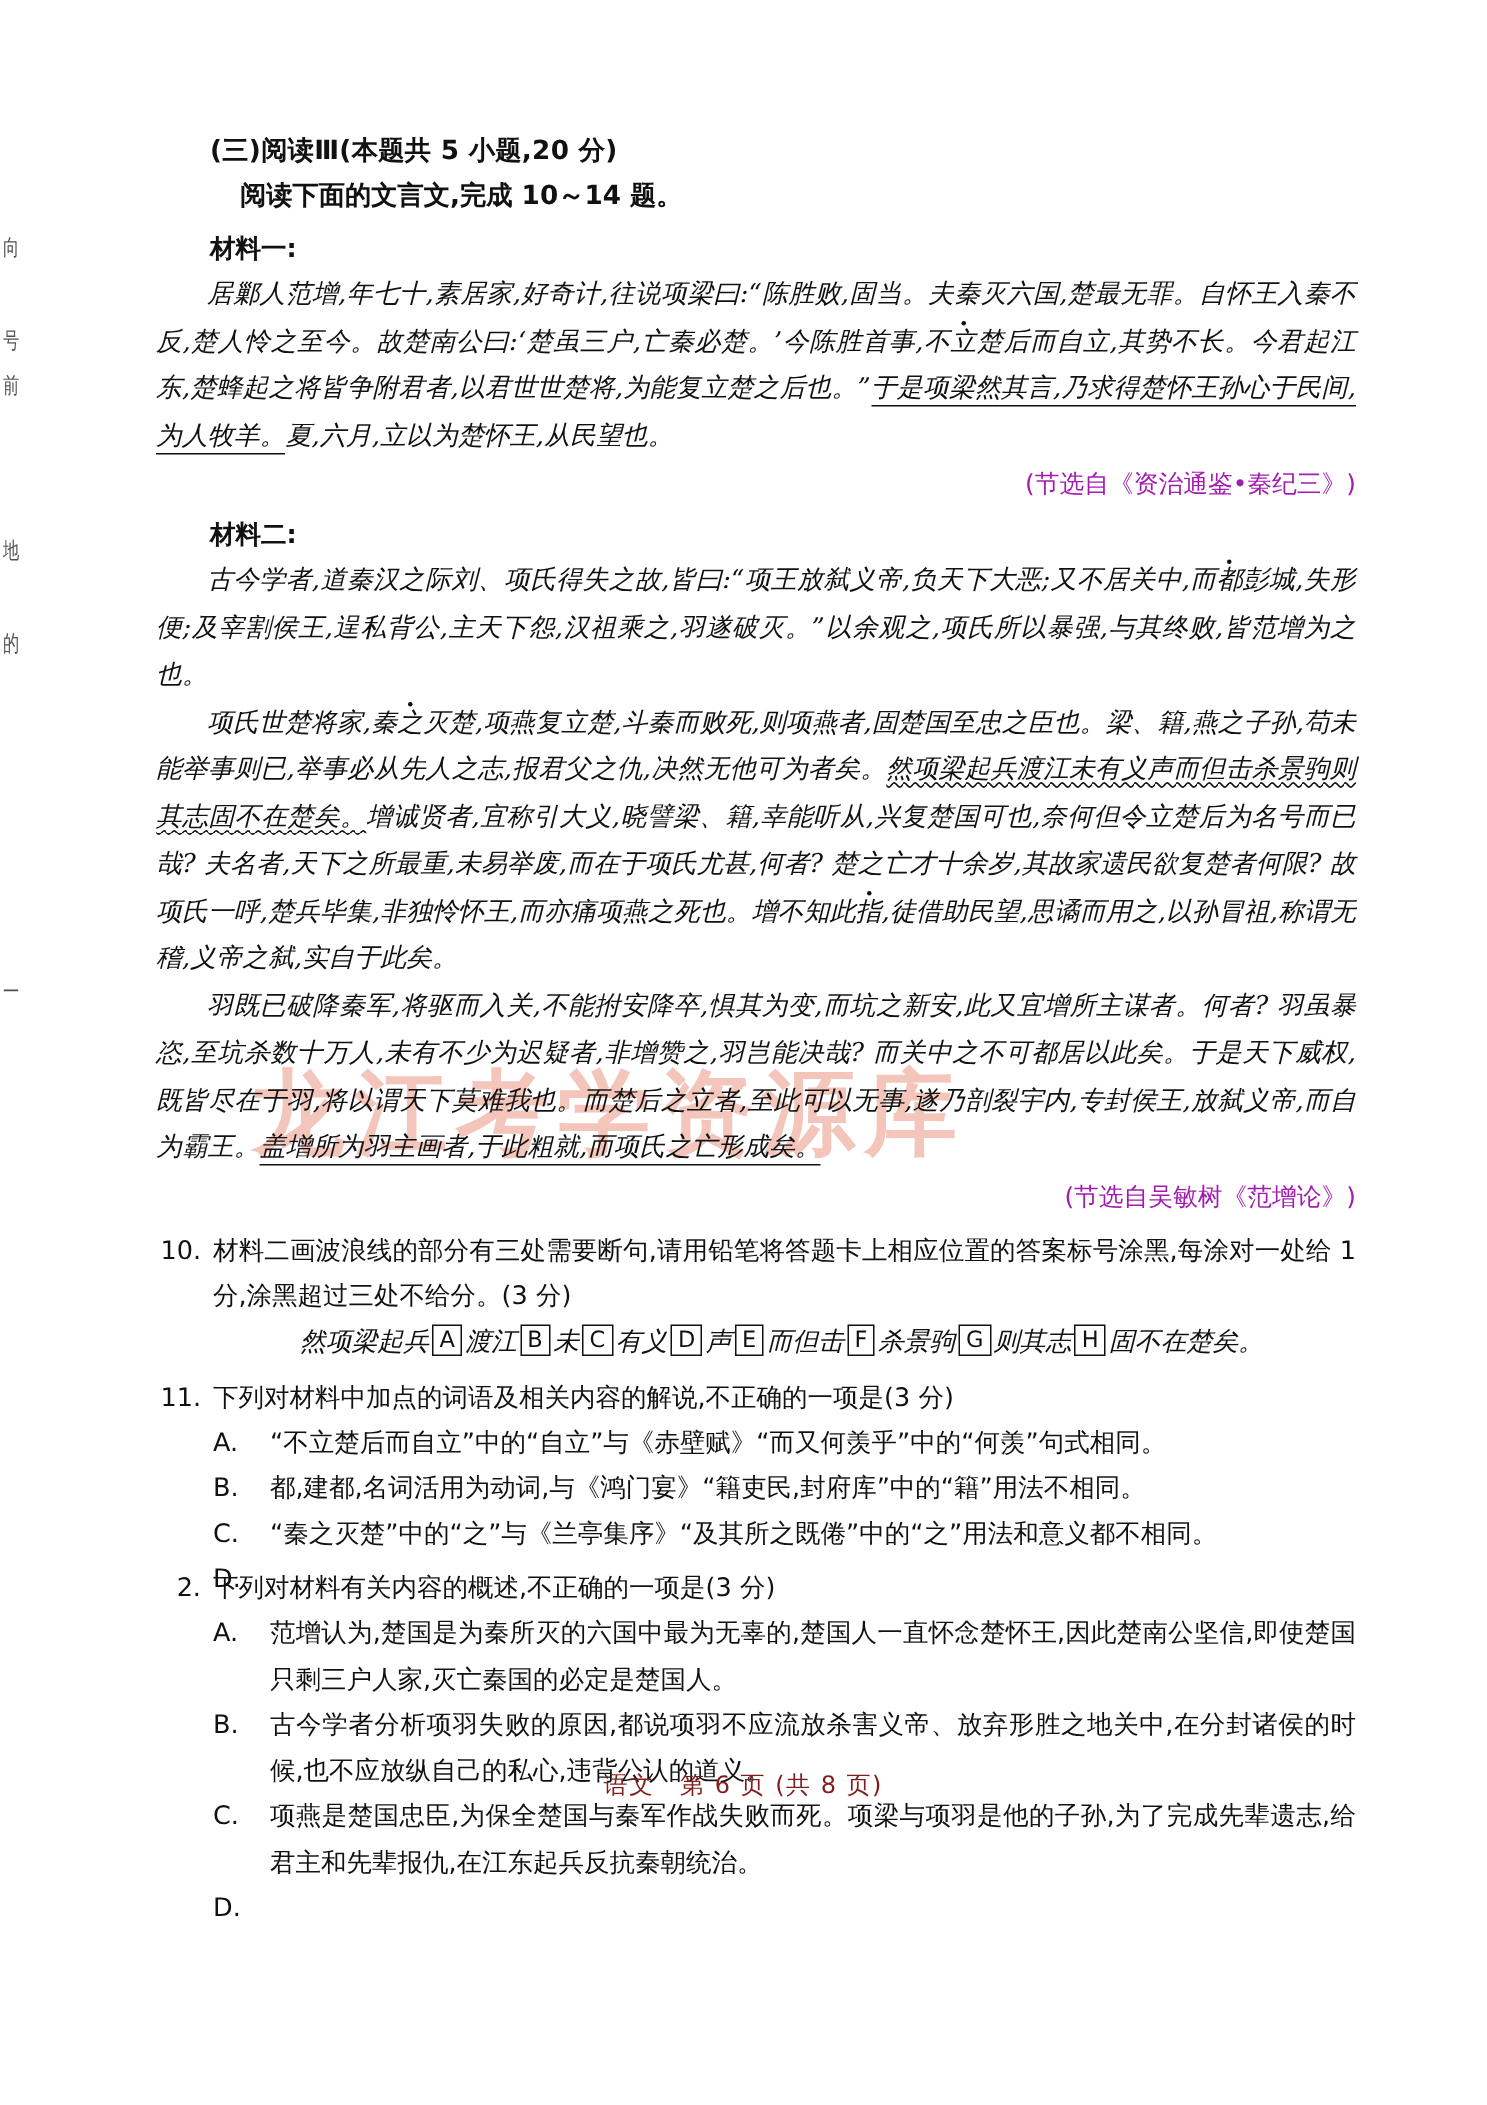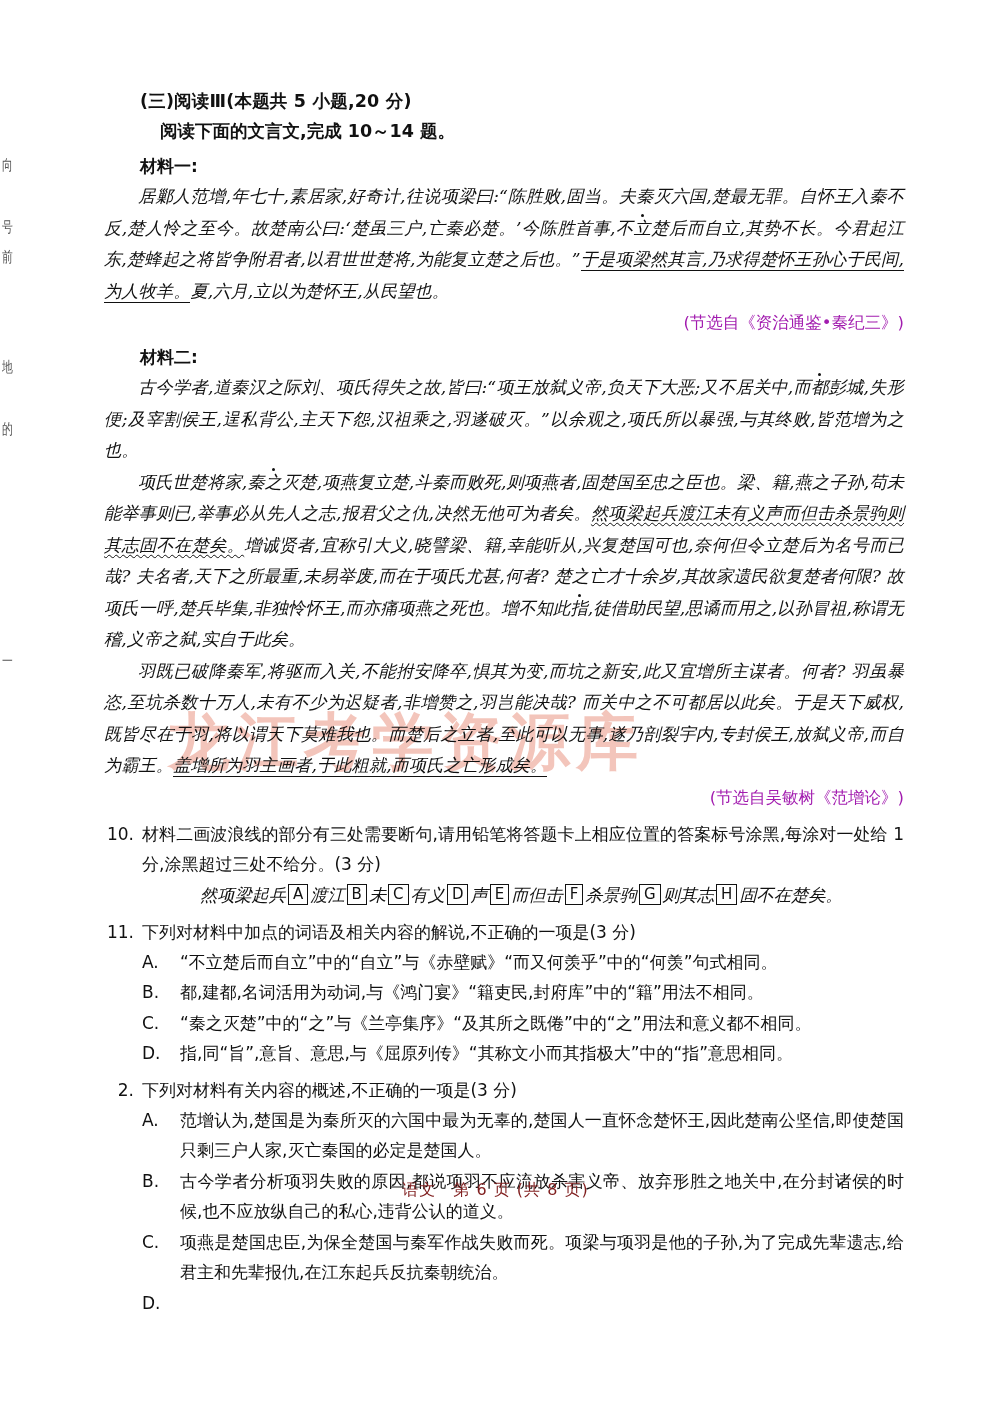--- a/index.html
+++ b/index.html
@@ -252,21 +252,21 @@
       <div class="opt">
         <span class="optlab">A.</span><span>“不立楚后而自立”中的“自立”与《赤壁赋》“而又何羡乎”中的“何羡”句式相同。</span>
       </div>
       <div class="opt">
         <span class="optlab">B.</span><span>都,建都,名词活用为动词,与《鸿门宴》“籍吏民,封府库”中的“籍”用法不相同。</span>
       </div>
       <div class="opt">
         <span class="optlab">C.</span><span>“秦之灭楚”中的“之”与《兰亭集序》“及其所之既倦”中的“之”用法和意义都不相同。</span>
       </div>
       <div class="opt">
-        <span class="optlab">D.</span><span>指,同“旨”,意旨、意思,与《屈原列传》“其称文小而其指极大”中的“指”意思相同。</span>
+        <span class="optlab">D.</span>
       </div>
     </div>
 
     <div class="q">
       <div class="qnum">2.</div>
       <div class="qstem">下列对材料有关内容的概述,不正确的一项是(3 分)</div>
       <div class="opt">
         <span class="optlab">A.</span><span>范增认为,楚国是为秦所灭的六国中最为无辜的,楚国人一直怀念楚怀王,因此楚南公坚信,即使楚国只剩三户人家,灭亡秦国的必定是楚国人。</span>
       </div>
       <div class="opt">

